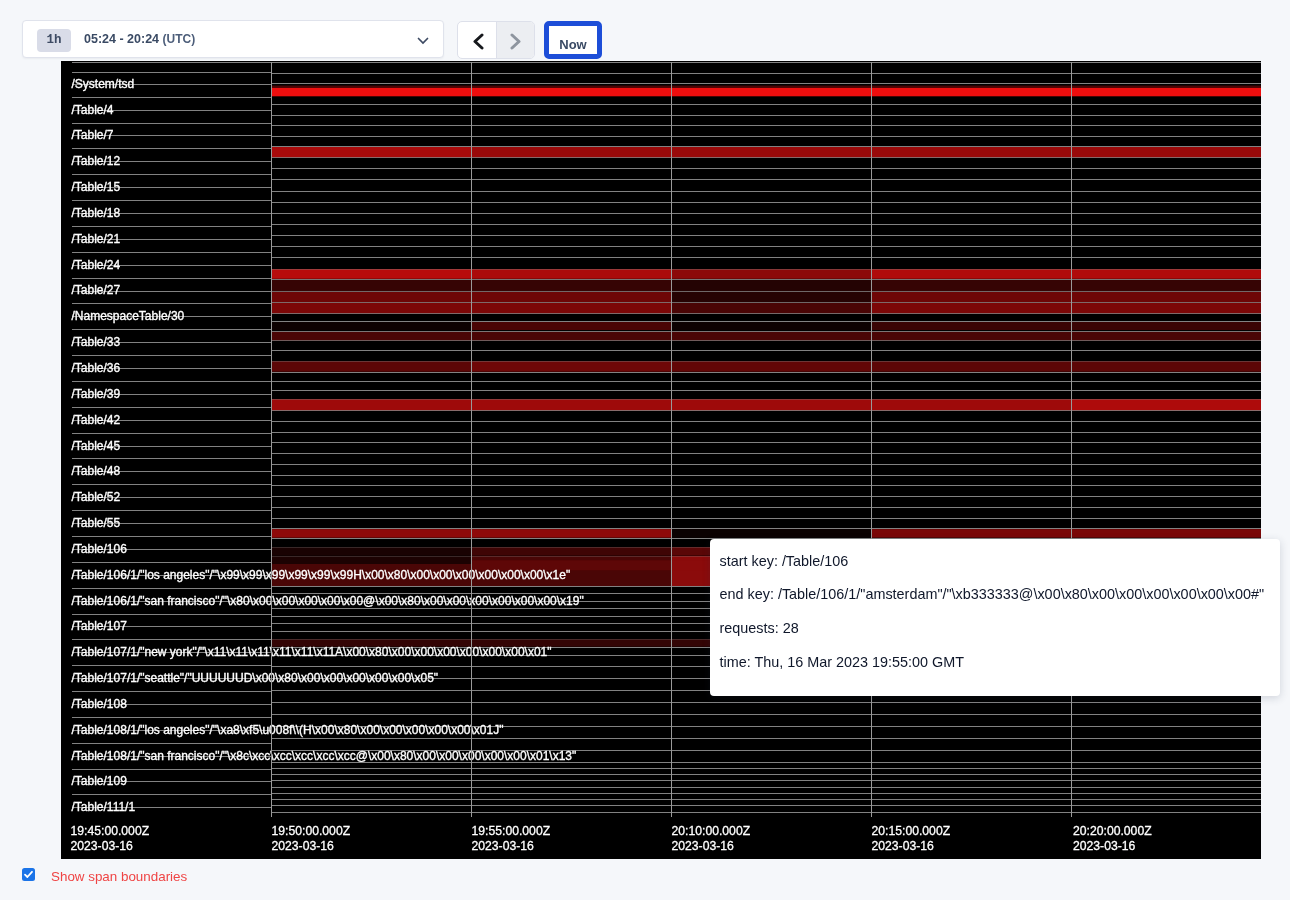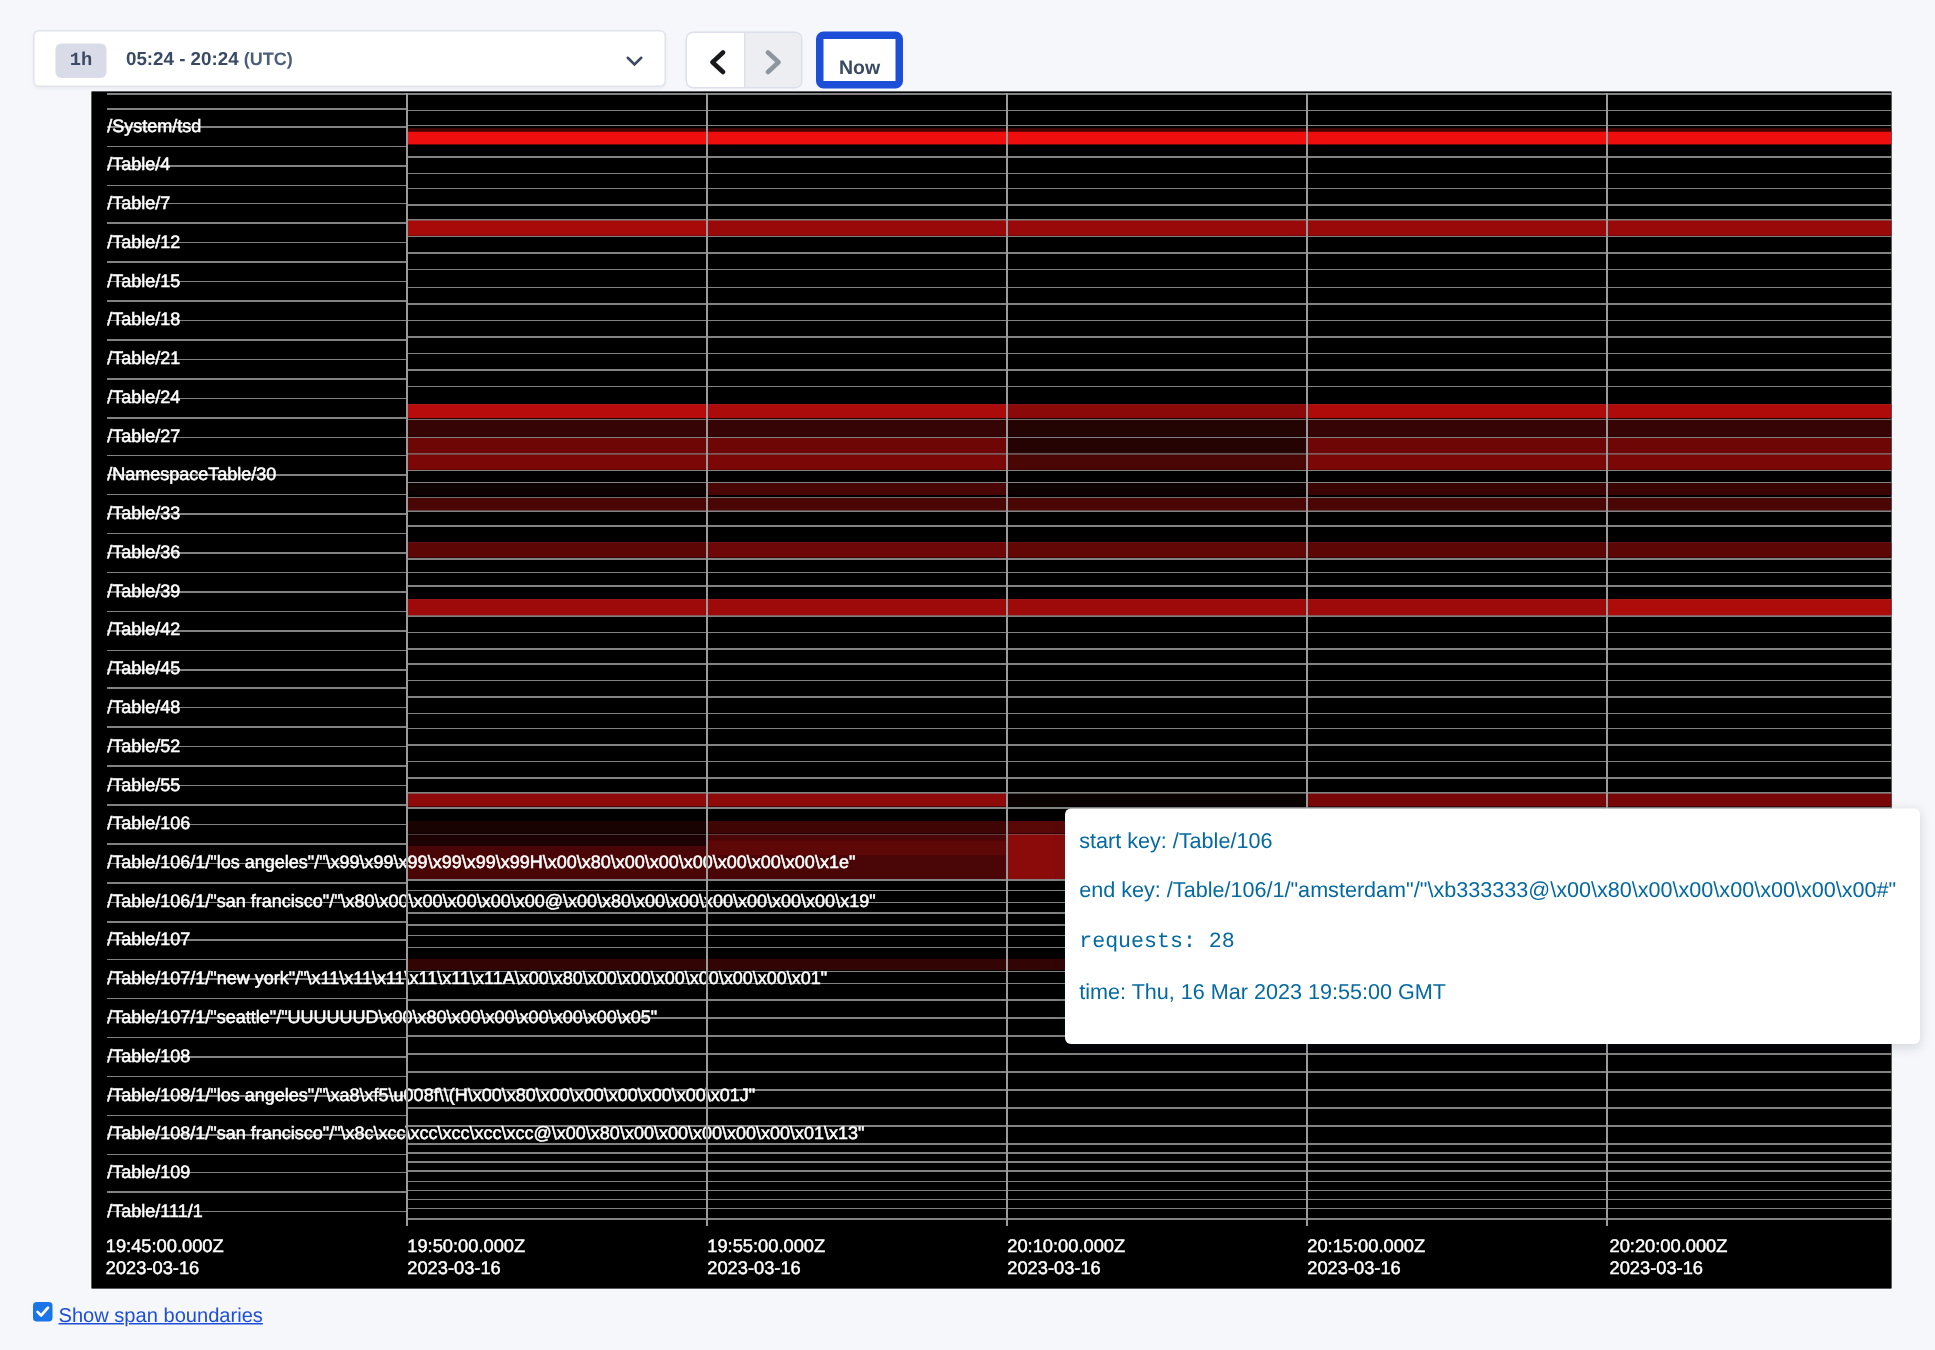--- a/index.html
+++ b/index.html
@@ -301,24 +301,24 @@
         <text x="610.5" y="773.5">20:10:00.000Z</text>
         <text x="610.5" y="788.5">2023-03-16</text>
         <text x="810.5" y="773.5">20:15:00.000Z</text>
         <text x="810.5" y="788.5">2023-03-16</text>
         <text x="1012.0" y="773.5">20:20:00.000Z</text>
         <text x="1012.0" y="788.5">2023-03-16</text>
       </g>
     </svg>
   </div>
 
-<div class="abs" style="left:709.5px;top:538.5px;width:570.5px;height:157.5px;background:#fff;border-radius:4px;box-shadow:0 2px 8px rgba(40,50,80,.18);color:#0369a1;font-size:14.4px;padding-left:38px;">
+<div class="abs" style="left:709.5px;top:538.5px;width:570.5px;height:157.5px;background:#fff;border-radius:4px;box-shadow:0 2px 8px rgba(40,50,80,.18);color:#0f172a;font-size:14.4px;padding-left:38px;">
   <div class="abs" style="left:10px;top:14px;">start key: /Table/106</div>
   <div class="abs" style="left:10px;top:47.5px;">end key: /Table/106/1/"amsterdam"/"\xb333333@\x00\x80\x00\x00\x00\x00\x00\x00#"</div>
-  <div class="abs" style="left:10px;top:81.5px;font-family:Liberation Mono, monospace;">requests: 28</div>
+  <div class="abs" style="left:10px;top:81.5px;">requests: 28</div>
   <div class="abs" style="left:10px;top:115.5px;">time: Thu, 16 Mar 2023 19:55:00 GMT</div>
 </div>
 
 <div class="abs" style="left:21.5px;top:868px;width:13px;height:13px;background:#1b74e8;border-radius:2.5px;"></div>
 <svg class="abs" style="left:21.5px;top:868px;" width="13" height="13" viewBox="0 0 13 13">
     <path d="M3 6.6 L5.4 9 L10 3.8" stroke="#fff" stroke-width="1.8" fill="none" stroke-linecap="round" stroke-linejoin="round"></path>
   </svg>
-<div class="abs" style="left:39px;top:868.5px;font-size:13.4px;color:#1d4ed8;text-decoration:underline;">Show span boundaries</div>
+<div class="abs" style="left:51px;top:868.5px;font-size:13.4px;color:#ef4444;">Show span boundaries</div>
 
 </body></html>

